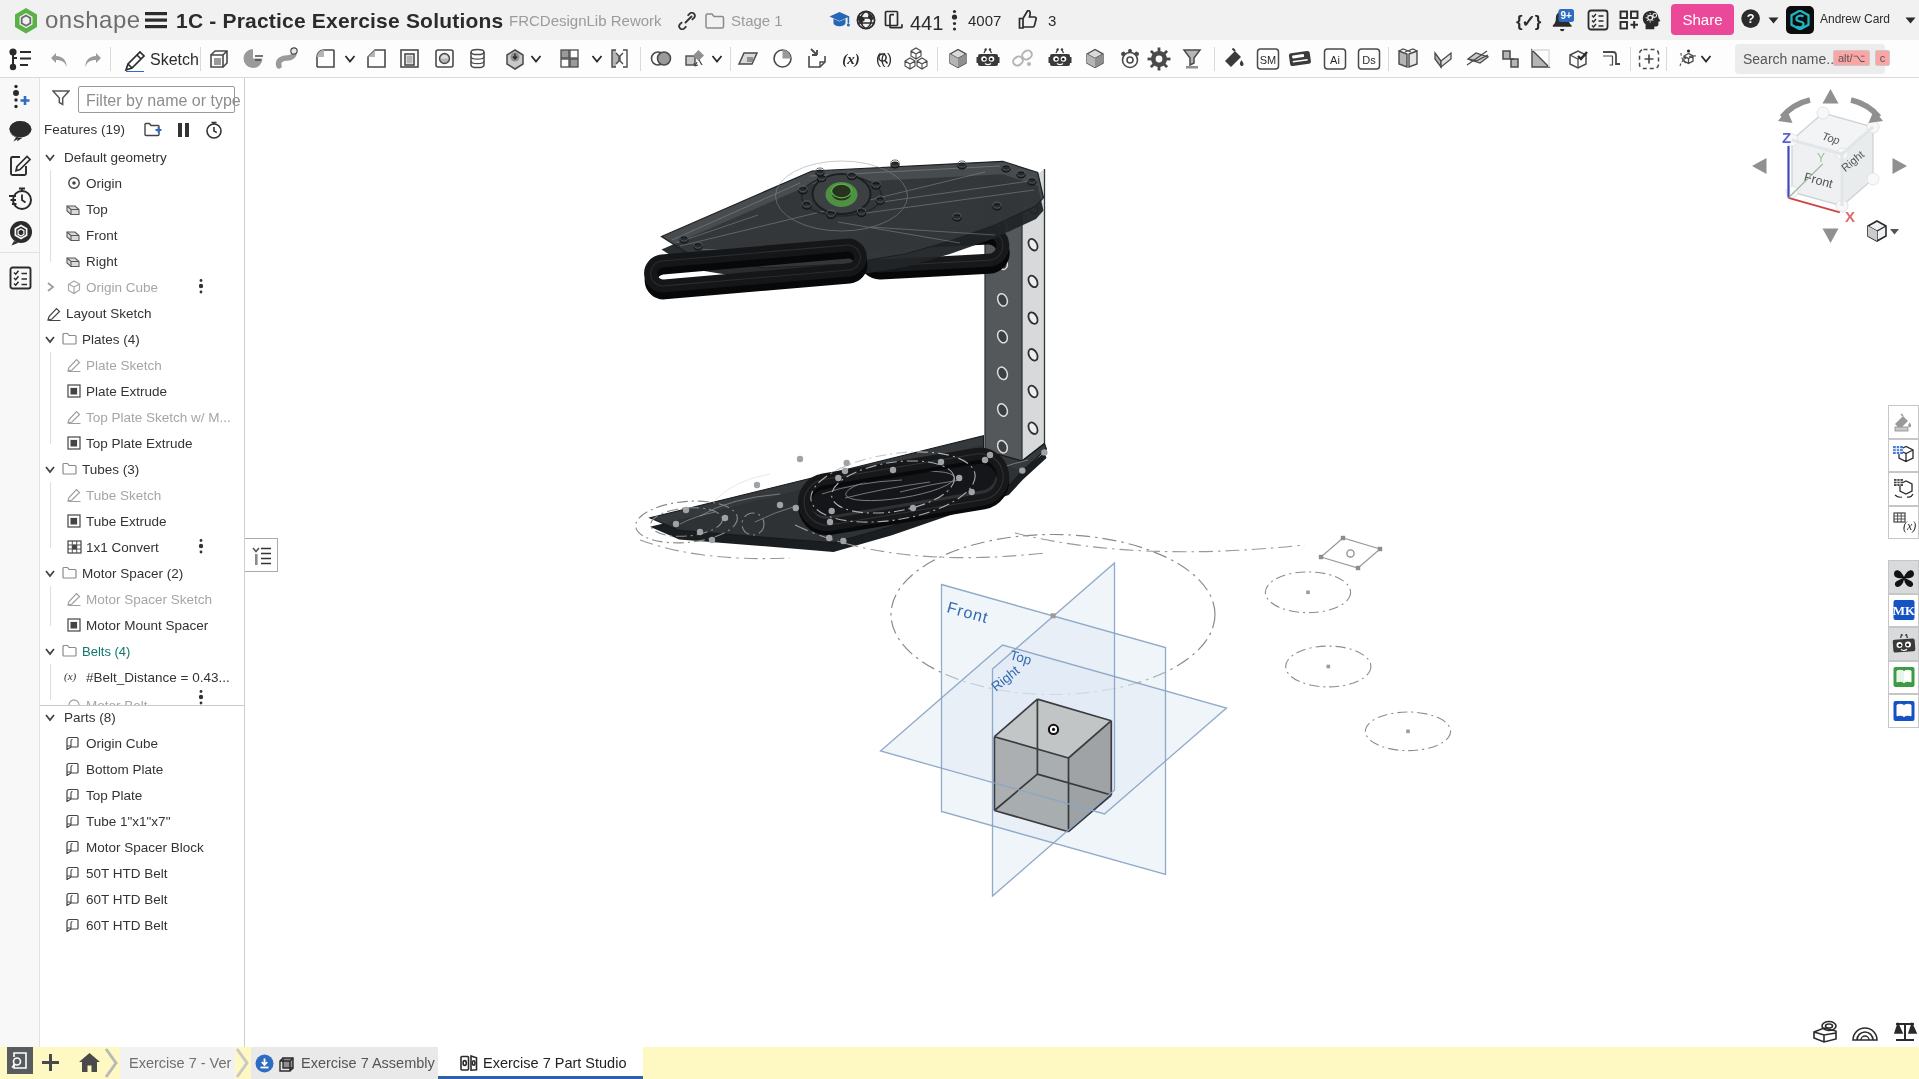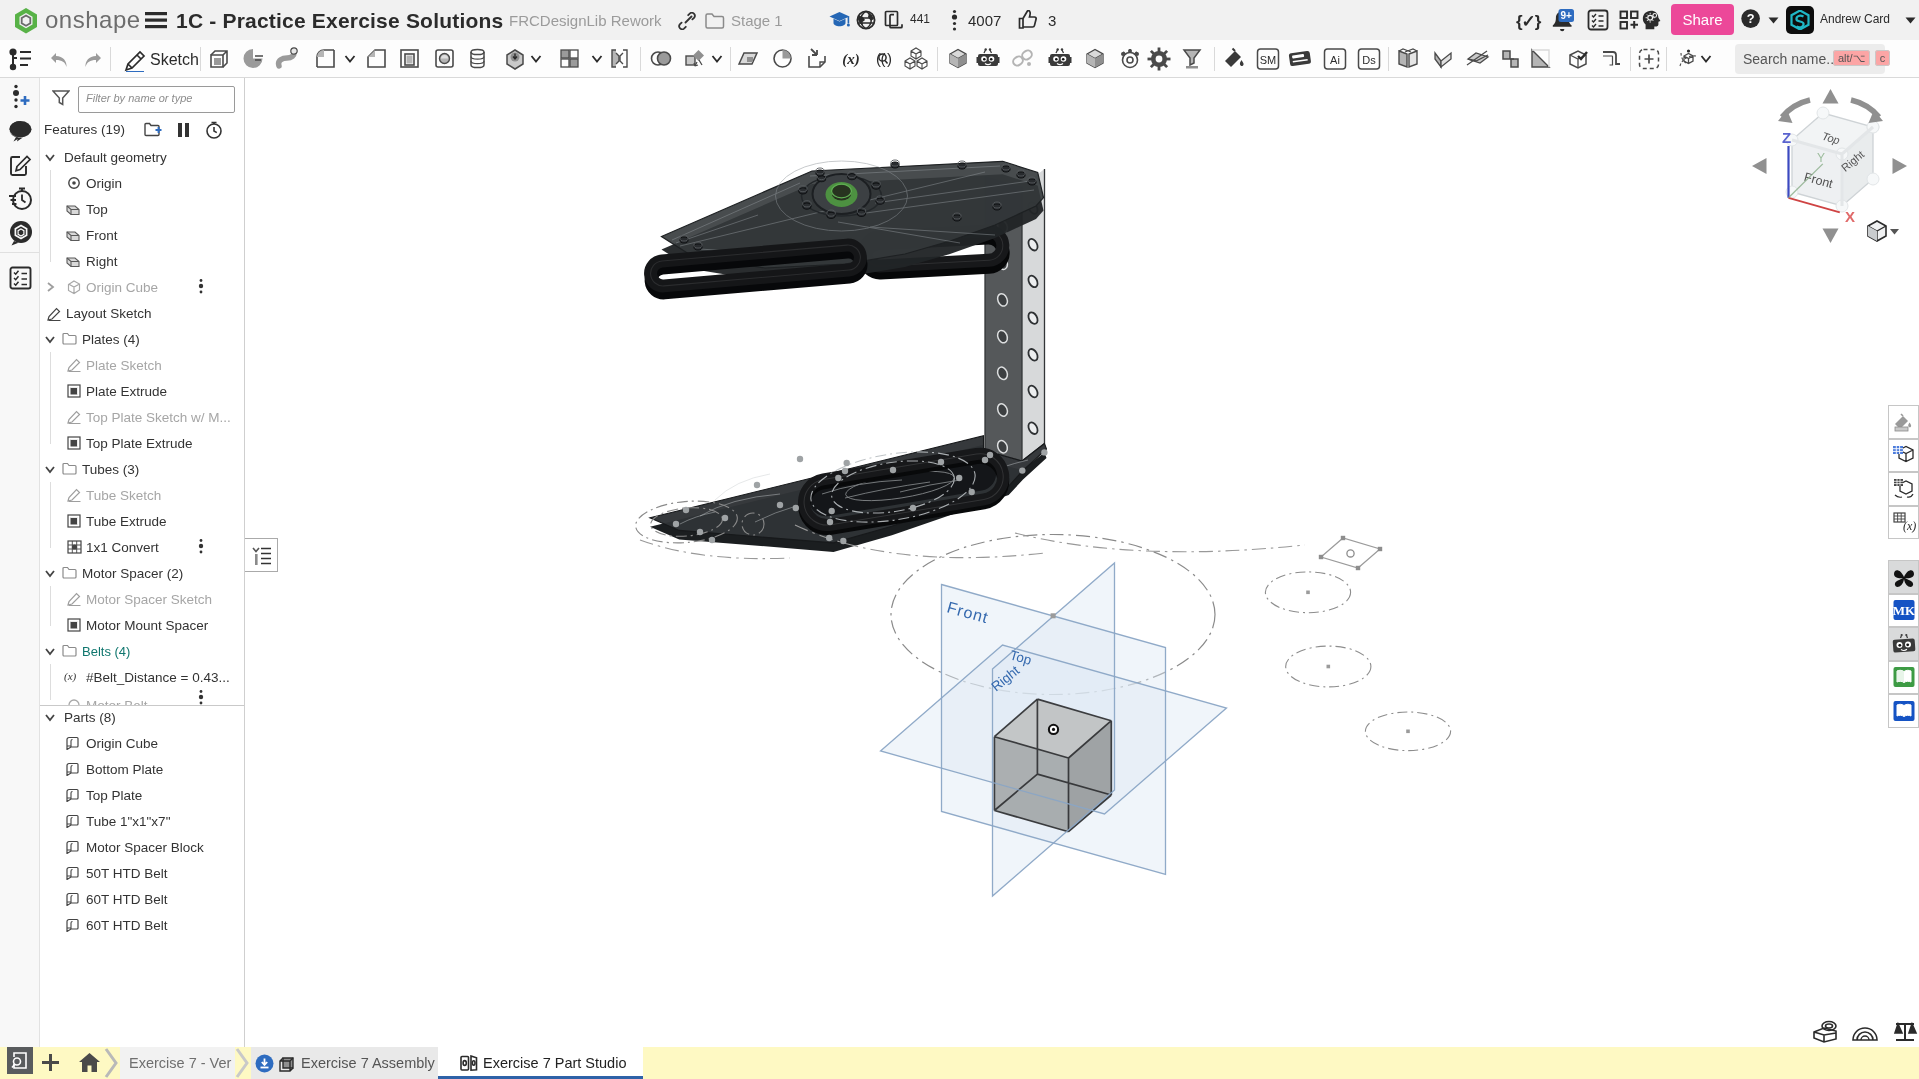--- a/index.html
+++ b/index.html
@@ -266,21 +266,21 @@
  <svg class="abs" style="left:856px;top:10px" width="20" height="20" viewBox="0 0 20 20">
       <circle cx="10" cy="10" r="8.6" fill="none" stroke="#2b2b2b" stroke-width="1.8"></circle>
       <path d="M10 1.4 c-7 4-7 13.2 0 17.2 M10 1.4 c7 4 7 13.2 0 17.2 M1.6 8 h16.8 M2.2 13 h15.6" fill="none" stroke="#2b2b2b" stroke-width="1.5"></path>
       <path d="M3 5.5 l4 1.5 2 3 -2.5 2 0.5 3 -3-1.5 -2-4 Z" fill="#2b2b2b"></path>
       <path d="M13 3 l3.5 2.5 1 4 -3 1 -2.5-3.5 Z" fill="#2b2b2b"></path>
     </svg>
  <svg class="abs" style="left:884px;top:10px" width="20" height="20" viewBox="0 0 20 20" fill="none" stroke="#2b2b2b" stroke-width="1.7">
       <rect x="1.5" y="1.5" width="12" height="14" rx="1"></rect>
       <path d="M5.5 5.5 h-3 a1 1 0 0 0 -1 1 v11 a1 1 0 0 0 1 1 h10 a1 1 0 0 0 1-1 v-2.5" transform="translate(4.5,-0.8)"></path>
     </svg>
- <div class="abs" style="left:910px;top:12px;font-size:12px;color:#2b2b2b">441</div>
+ <div class="abs" style="left:910px;top:12px;font-size:20px;color:#2b2b2b">441</div>
  <svg class="abs" style="left:950px;top:9px" width="9" height="23" viewBox="0 0 9 23" fill="#2b2b2b">
       <circle cx="4.5" cy="2.5" r="1.6"></circle>
       <circle cx="4.5" cy="8" r="2.6"></circle>
       <circle cx="4.5" cy="14.5" r="1.6"></circle>
       <circle cx="4.5" cy="20" r="1.6"></circle>
     </svg>
  <div class="abs" style="left:968px;top:12px;font-size:15px;color:#2b2b2b">4007</div>
  <svg class="abs" style="left:1018px;top:10px" width="21" height="20" viewBox="0 0 21 20" fill="none" stroke="#2b2b2b" stroke-width="1.7">
       <path d="M1.5 8.5 h3.5 v9.5 h-3.5 Z M5 17 h9.5 a2 2 0 0 0 2-1.6 l1.6-6.4 a1.6 1.6 0 0 0 -1.6-2 h-5 c0.8-2.6 0.9-4.6 0.2-5.6 -0.6-0.9-1.9-1-2.4-0.2 L5 8.5"></path>
     </svg>
@@ -637,21 +637,21 @@
       <rect x="1.5" y="1.5" width="20" height="21" rx="2"></rect>
       <path d="M5 6.5 l1.7 1.7 2.8-3.4 M5 12 l1.7 1.7 2.8-3.4 M5 17.5 l1.7 1.7 2.8-3.4" stroke-width="1.5"></path>
       <path d="M12.5 7.5 h5.5 M12.5 13 h5.5 M12.5 18.5 h5.5" stroke-width="1.6"></path>
     </svg>
 </div>
 <div id="panel">
  <svg class="abs" style="left:12px;top:12px" width="18" height="16" viewBox="0 0 18 16">
       <path d="M1 1 h16 l-6.3 7 v6.5 l-3.4-2 V8 Z" fill="none" stroke="#555" stroke-width="1.5"></path>
     </svg>
  <div class="abs" style="left:38px;top:8px;width:157px;height:27px;border:1px solid #9a9a9a;border-radius:2px;background:#fff"></div>
- <div class="abs" style="left:46px;top:14px;font-size:11px;font-style:italic;color:#8d8d8d">Filter by name or type</div>
+ <div class="abs" style="left:46px;top:14px;font-size:16px;color:#8d8d8d">Filter by name or type</div>
  <div class="abs" style="left:4px;top:44px;font-size:13.5px;color:#333">Features (19)</div>
  <svg class="abs" style="left:104px;top:44px" width="19" height="16" viewBox="0 0 19 16">
       <path d="M1 2.5 a1 1 0 0 1 1-1 h3.5 l1.5 2 h7 a1 1 0 0 1 1 1 v8 a1 1 0 0 1 -1 1 h-12 a1 1 0 0 1 -1-1 Z" fill="none" stroke="#444" stroke-width="1.4"></path>
       <path d="M14.5 5 v6 M11.5 8 h6" stroke="#2e6cc0" stroke-width="1.8"></path>
     </svg>
  <svg class="abs" style="left:137px;top:44px" width="13" height="16">
       <rect x="1" y="1" width="4" height="14" fill="#333"></rect>
       <rect x="8" y="1" width="4" height="14" fill="#333"></rect>
     </svg>
  <svg class="abs" style="left:165px;top:43px" width="18" height="18" viewBox="0 0 18 18">

